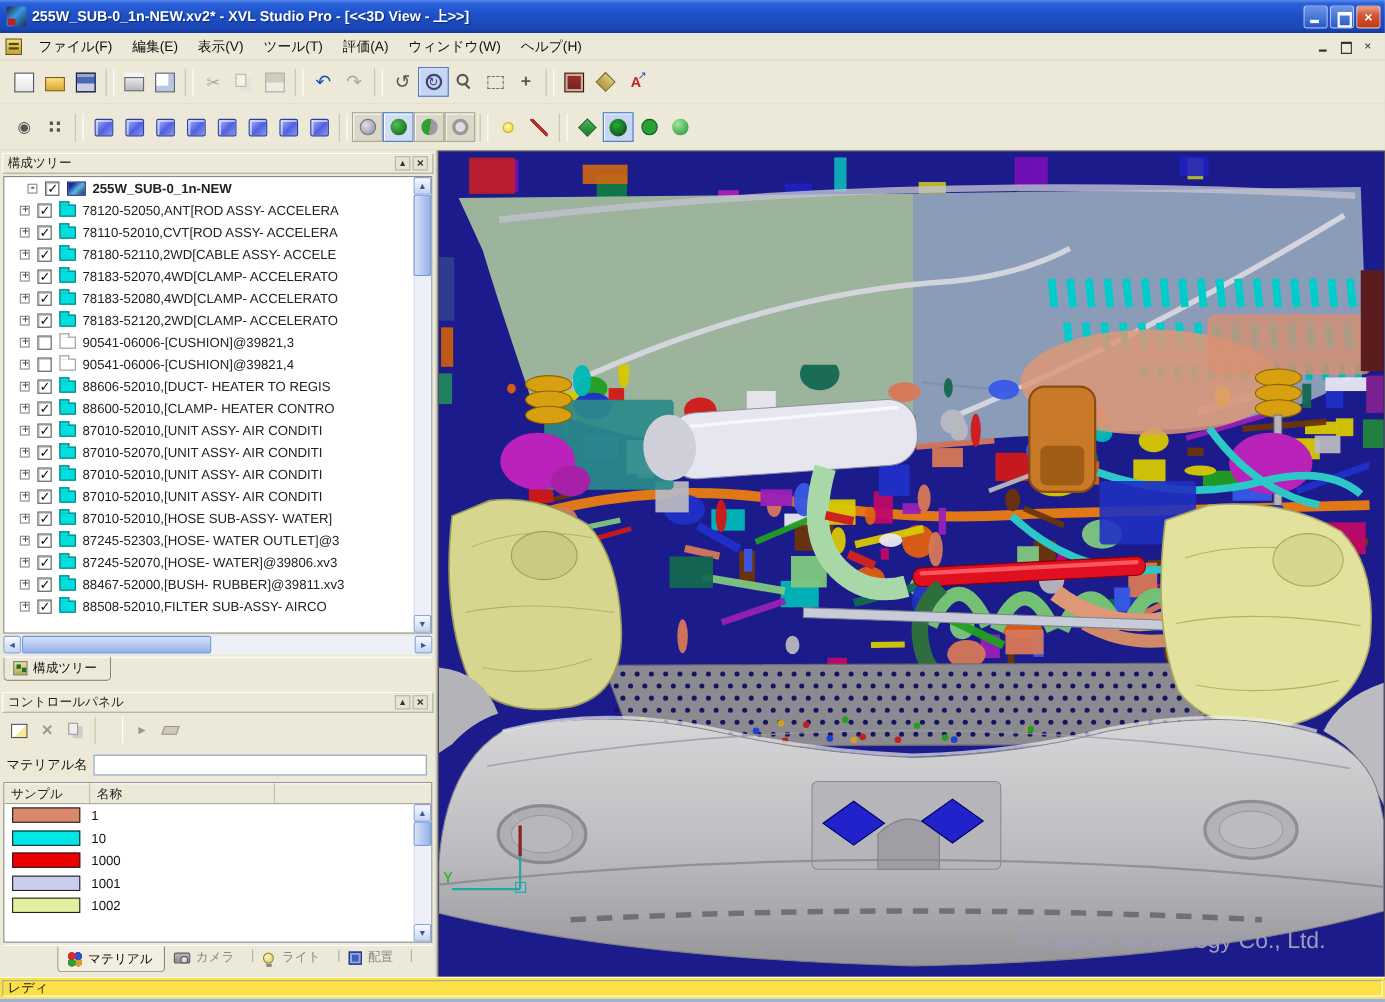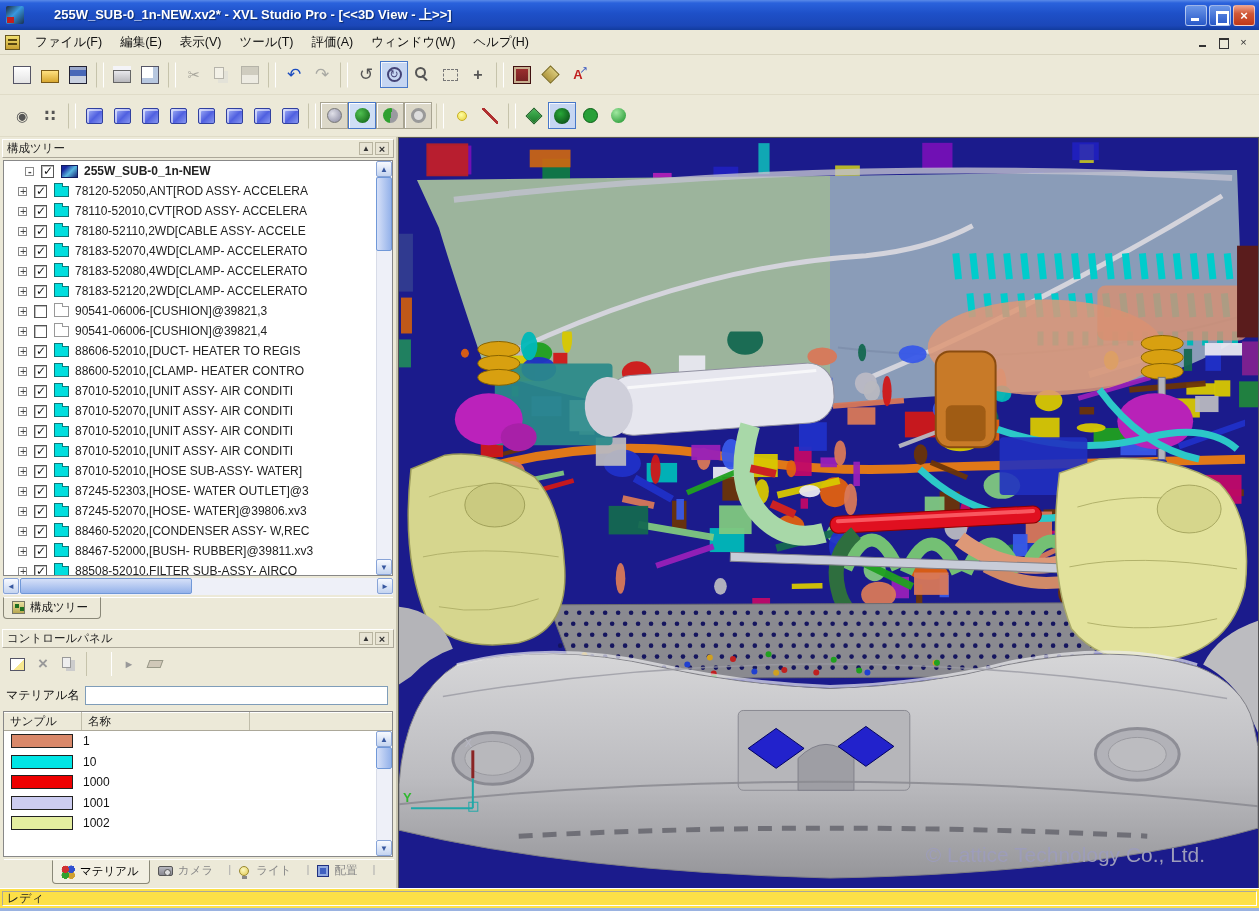--- a/index.html
+++ b/index.html
@@ -6,21 +6,21 @@
   *{box-sizing:border-box;font-family:"Liberation Sans","DejaVu Sans",sans-serif;}
   .window{position:relative;width:1259px;height:911px;background:#ece9d8;overflow:hidden;border-bottom:3px solid #9ab2e0;}
 
   
   .titlebar{position:absolute;left:0;top:0;width:100%;height:30px;
     background:linear-gradient(180deg,#5a8ae8 0%,#2a62dc 10%,#1e50c8 45%,#1b47b8 85%,#123c9e 100%);
     display:flex;align-items:center;padding:0 4px;}
   .appicon{width:18px;height:18px;margin:0 5px 0 2px;border-radius:2px;
     background:linear-gradient(135deg,#202838 0%,#3898e0 45%,#183050 100%);position:relative;flex:none;}
   .appicon::after{content:"";position:absolute;left:1px;bottom:1px;width:7px;height:6px;background:#c02020;}
-  .titletext{color:#fff;font-weight:bold;font-size:13px;text-shadow:1px 1px 1px #0a2a6a;white-space:nowrap;flex:1;margin-left:25px;}
+  .titletext{color:#fff;font-weight:bold;font-size:13px;text-shadow:1px 1px 1px #0a2a6a;white-space:nowrap;flex:1;}
   .winbtns{display:flex;gap:2px;}
   .wbtn{width:22px;height:21px;border-radius:3px;border:1px solid rgba(255,255,255,.55);
     background:linear-gradient(#6a96e8,#2858c8);color:#fff;display:flex;align-items:center;justify-content:center;
     font-size:13px;font-weight:bold;position:relative;}
   .wbtn.min::after{content:"";position:absolute;left:5px;bottom:4px;width:8px;height:3px;background:#fff;}
   .wbtn.rest::after{content:"";position:absolute;left:6px;top:5px;width:9px;height:9px;border:2px solid #fff;border-top-width:3px;}
   .wbtn.close{background:linear-gradient(#f0a088,#d05838 40%,#c03818);}
 
   
   .menubar{position:absolute;left:0;top:30px;width:100%;height:25px;background:#ece9d8;
@@ -461,26 +461,20 @@
             <span class="exp"></span>
             <span class="cb"></span>
             <span class="rowicon"></span>
             <span class="rowlabel">87245-52303,[HOSE- WATER OUTLET]@3</span>
           </div>
           <div class="trow">
             <span class="exp"></span>
             <span class="cb"></span>
             <span class="rowicon"></span>
             <span class="rowlabel">87245-52070,[HOSE- WATER]@39806.xv3</span>
-          </div>
-          <div class="trow">
-            <span class="exp"></span>
-            <span class="cb"></span>
-            <span class="rowicon"></span>
-            <span class="rowlabel">88460-52020,[CONDENSER ASSY- W,REC</span>
           </div>
           <div class="trow">
             <span class="exp"></span>
             <span class="cb"></span>
             <span class="rowicon"></span>
             <span class="rowlabel">88467-52000,[BUSH- RUBBER]@39811.xv3</span>
           </div>
           <div class="trow">
             <span class="exp"></span>
             <span class="cb"></span>

